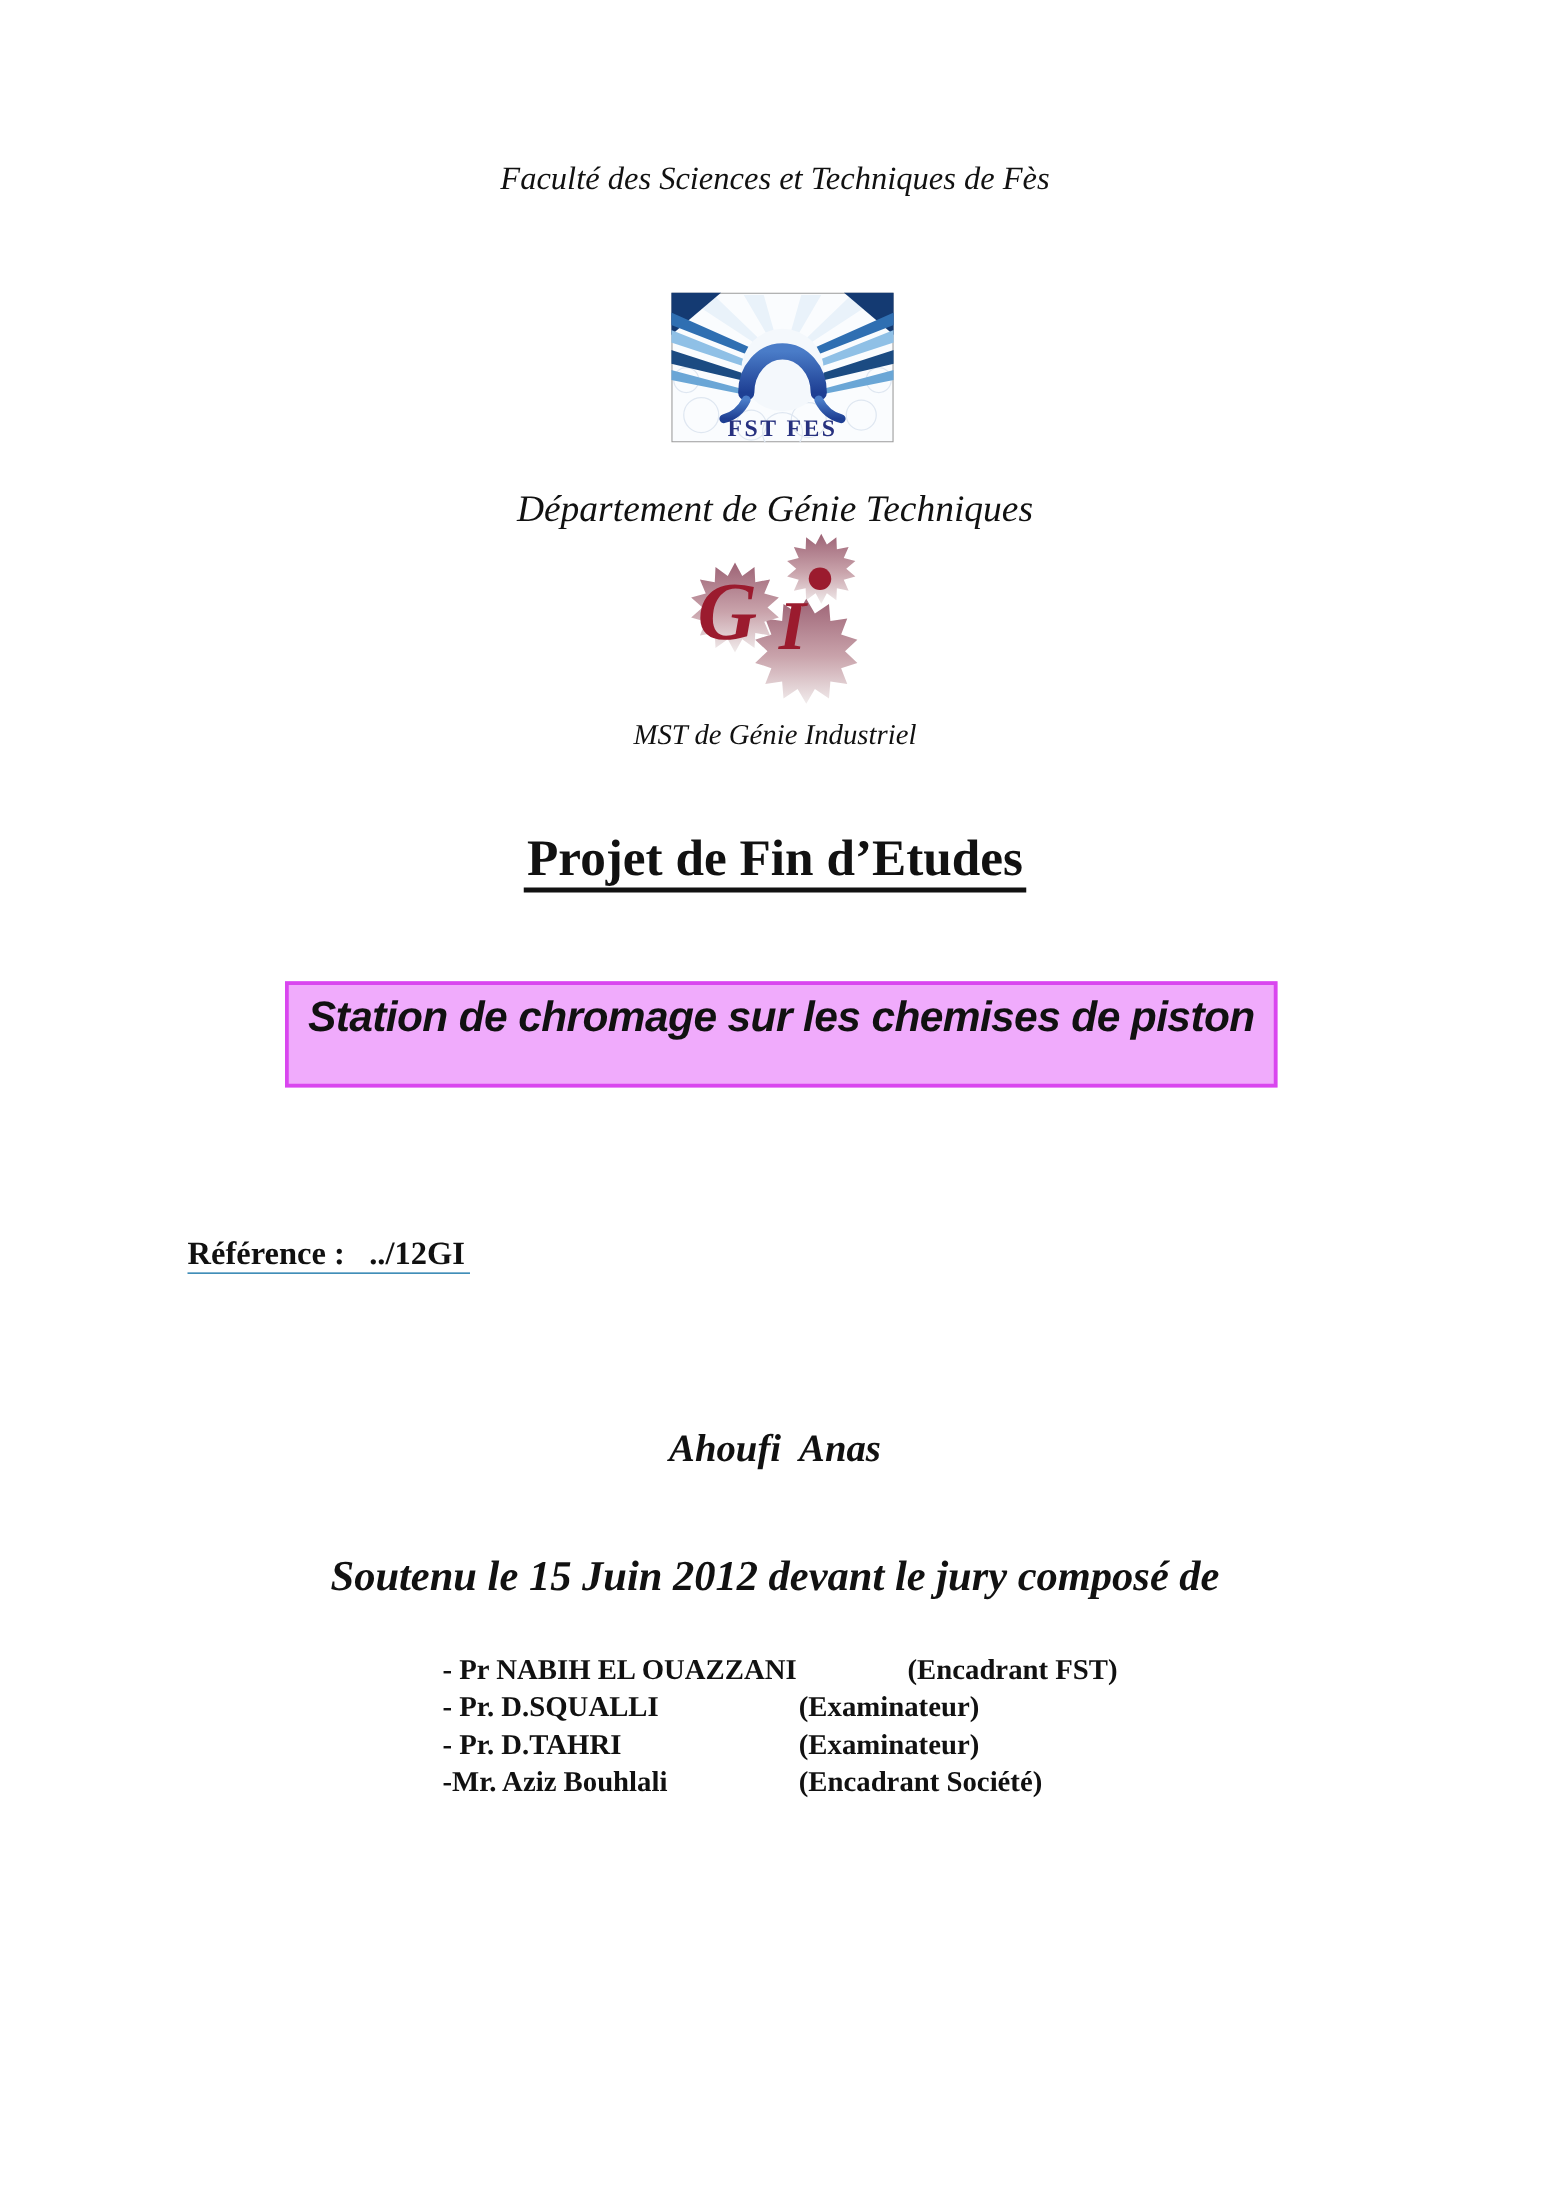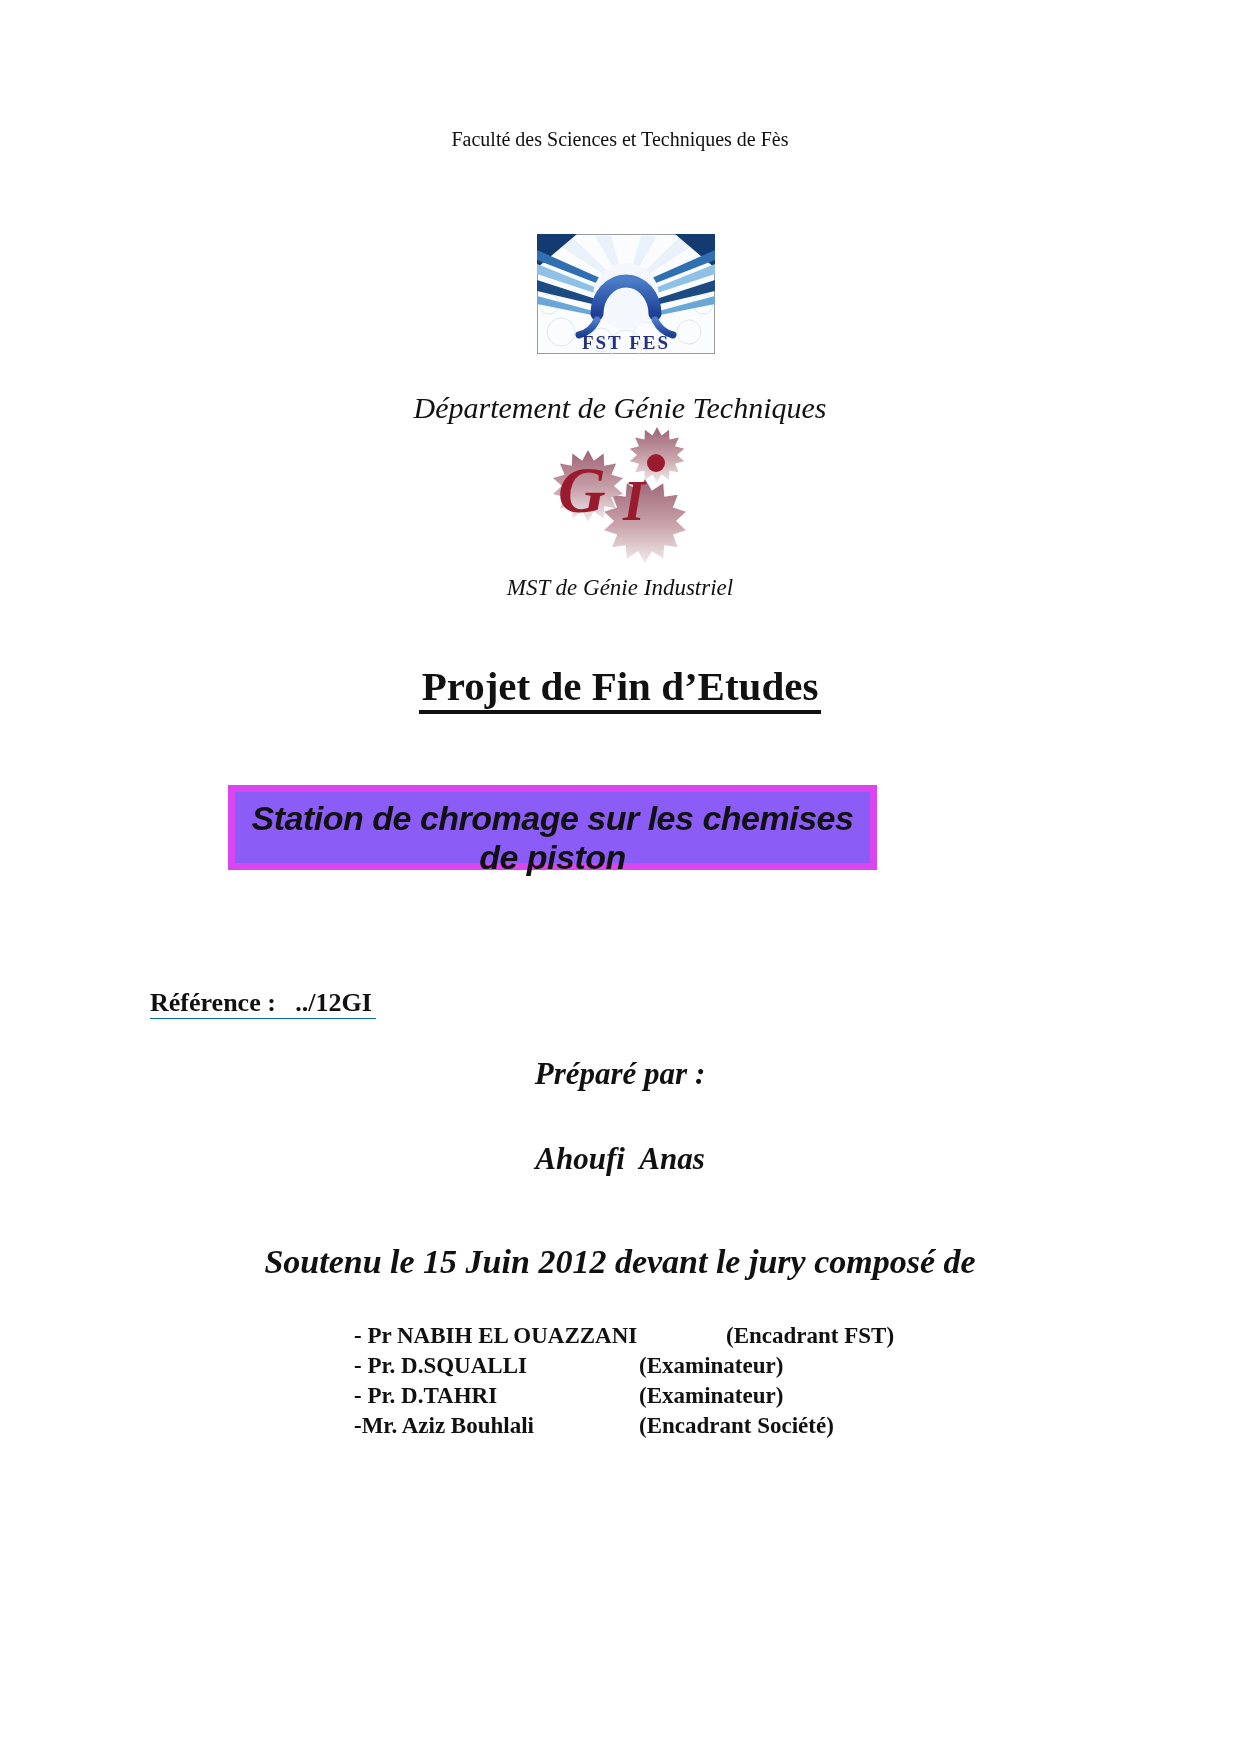--- a/index.html
+++ b/index.html
@@ -4,39 +4,39 @@
 <style>
   html,body{margin:0;padding:0;background:#9a9a9a;}
   .page{
     position:relative;width:1240px;height:1755px;margin:0 auto;
     background:#ffffff;color:#111;
     font-family:"Liberation Serif", serif;
     overflow:hidden;
   }
   .center-line{position:absolute;left:0;width:100%;text-align:center;}
 
-  .faculty{top:128px;font-size:20px;}
+  .faculty{top:128px;font-size:26px;font-style:italic;}
   .department{top:391px;font-size:30px;font-style:italic;}
   .program{top:575px;font-size:23px;font-style:italic;}
 
   .doctype{top:662px;font-size:41px;font-weight:bold;}
   .doctype .u{border-bottom:4px solid #111;padding:0 3px 1px;}
 
   .fst-logo{position:absolute;left:537px;top:234px;width:178px;height:120px;}
   .gi-logo{position:absolute;left:548px;top:426px;width:150px;height:138px;}
   .gi-letter{
     position:absolute;font-weight:bold;font-style:italic;color:#9b1b2e;
     font-family:"Liberation Serif", serif;line-height:1;
   }
   .gi-g{left:10px;top:31px;font-size:66px;}
   .gi-i{left:75px;top:47px;font-size:56px;}
 
   .title-box{
-    position:absolute;left:228px;top:785px;width:649px;height:85px;
-    border:7px solid #d946ef;box-sizing:border-box;background:#8b5cf6;
+    position:absolute;left:228px;top:785px;width:794px;height:85px;
+    border:3px solid #d946ef;box-sizing:border-box;background:#f0abfc;
   }
   .title-box .inner{
     margin-top:7px;text-align:center;
     font-family:"Liberation Sans", sans-serif;
     font-weight:bold;font-style:italic;font-size:34px;letter-spacing:-0.5px;
   }
 
   .lieu{position:absolute;left:150px;top:951px;font-size:26px;font-weight:bold;}
   .lieu .u{display:inline-block;border-bottom:3px solid #111;padding-right:7px;}
   .lieu .rest{white-space:pre;}
@@ -143,21 +143,20 @@
 
   <div class="title-box">
     <div class="inner">Station de chromage sur les chemises de piston</div>
   </div>
 
 
   <div class="reference">
     <span class="u">Référence :   ../12GI</span>
   </div>
 
-  <div class="center-line prepared">Préparé par :</div>
 
   <div class="center-line author">Ahoufi  Anas</div>
 
   <div class="center-line defense">Soutenu le 15 Juin 2012 devant le jury composé de</div>
 
   <div class="jury">
     <div class="jury-row first">
       <span class="jury-name">- Pr NABIH EL OUAZZANI</span>
       <span class="jury-role">(Encadrant FST)</span>
     </div>

